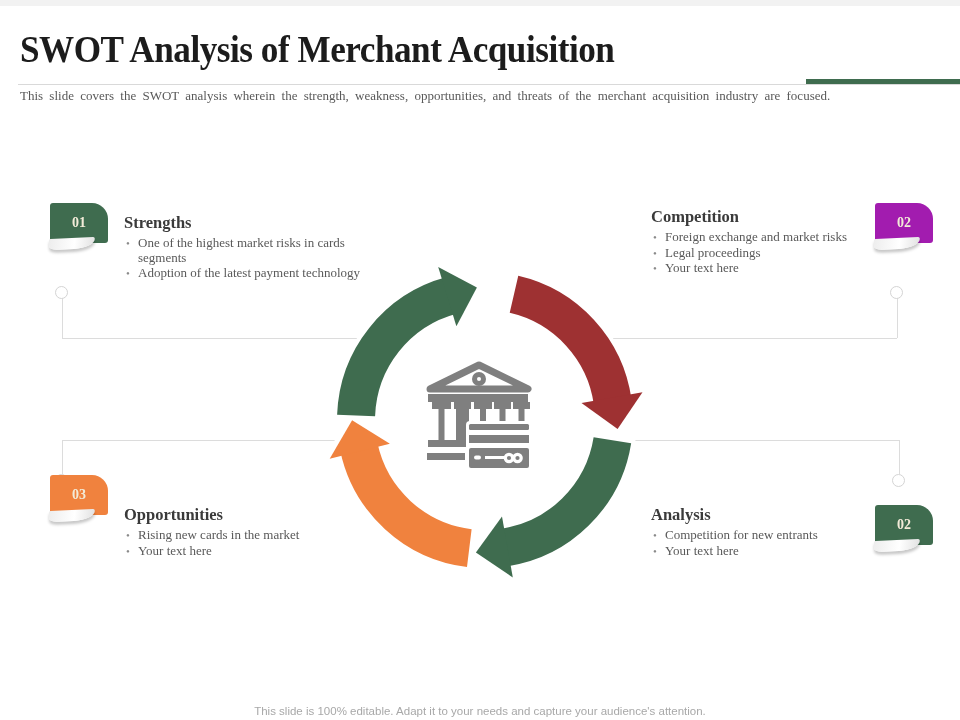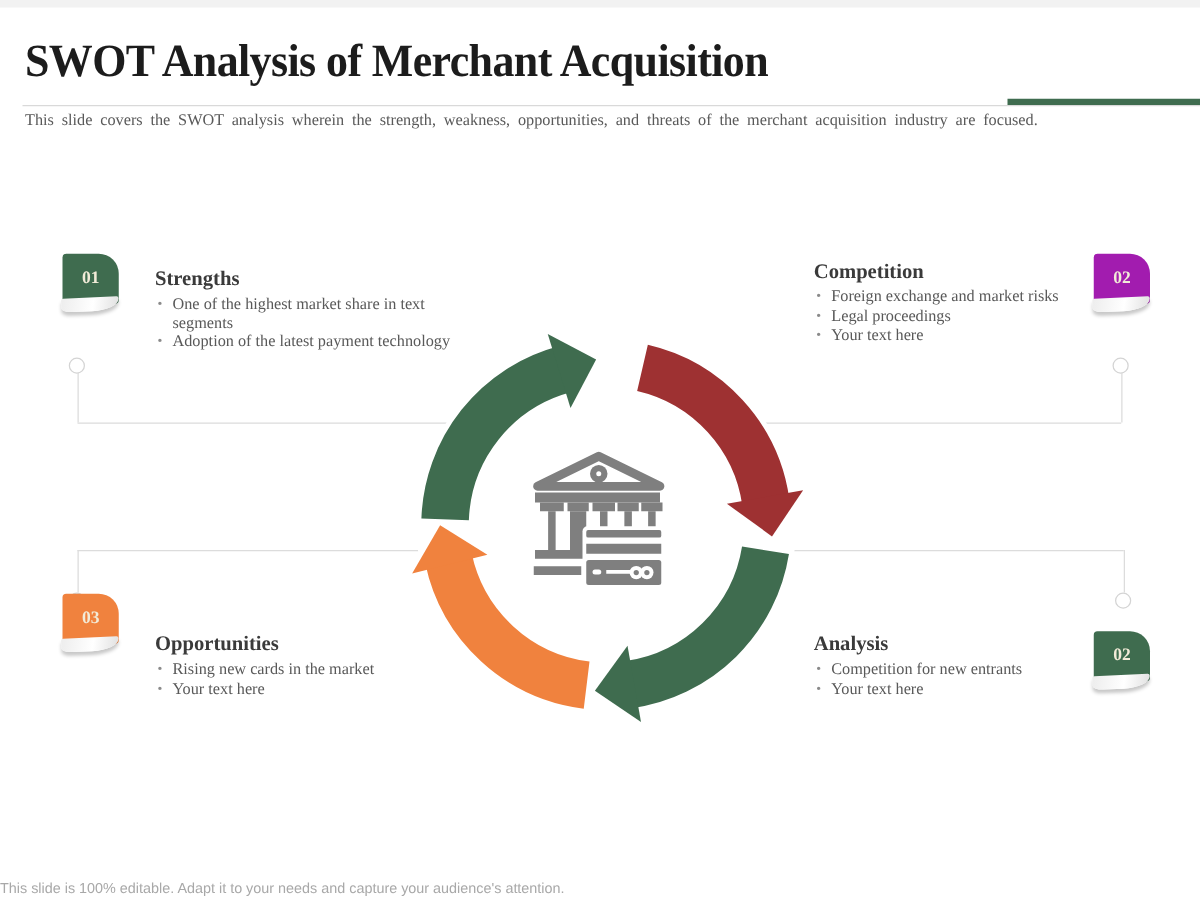--- a/index.html
+++ b/index.html
@@ -14,21 +14,21 @@
     transform:scaleX(.95);transform-origin:left center;white-space:nowrap;
   }
   .divider{position:absolute;left:18px;top:84px;right:0;height:1px;background:#d9d9d9;}
   .divider-accent{position:absolute;right:0;top:79px;width:154px;height:5px;background:var(--green,#3F6C4F);}
   .subtitle{
     position:absolute;left:20px;top:88px;width:860px;margin:0;
     font-size:13px;color:#595959;word-spacing:3px;
   }
   
   .badge{
-    position:absolute;width:45px;height:40px;border-radius:3px 16px 3px 3px;
+    position:absolute;width:58px;height:40px;border-radius:3px 16px 3px 3px;
     display:flex;align-items:center;justify-content:center;
     font-size:14px;font-weight:bold;color:var(--badge_text,#F2EBD8);z-index:3;
   }
   .badge::after{
     content:"";position:absolute;left:-1px;bottom:-6px;width:46px;height:11px;
     background:linear-gradient(100deg,#ededed 0%,#ffffff 55%,#e0e0e0 100%);
     border-radius:2px 2px 55% 10px / 2px 2px 100% 35%;
     transform:rotate(-2.5deg);box-shadow:0 3px 3px rgba(0,0,0,.22);
   }
   
@@ -44,21 +44,21 @@
   .q-right{width:240px;}
   
   .hline{position:absolute;height:1px;background:#dcdcdc;z-index:0;}
   .vstem{position:absolute;width:1px;background:#dcdcdc;z-index:0;}
   .pin{
     position:absolute;width:13px;height:13px;border:1px solid #d4d4d4;border-radius:50%;
     background:#fff;box-sizing:border-box;z-index:1;
   }
   .cycle{position:absolute;left:325px;top:260px;width:320px;height:320px;z-index:2;}
   .footer{
-    position:absolute;left:0;bottom:3px;width:100%;text-align:left;
+    position:absolute;left:0;bottom:3px;width:100%;text-align:center;
     font-family:"Liberation Sans", sans-serif;font-size:11.5px;color:#a8a8a8;
   }
 </style>
 </head>
 <body>
 
 <div class="slide">
 
   <div class="top-strip"></div>
 
@@ -78,21 +78,21 @@
   <div class="pin" style="left:55px;top:474px;"></div>
   <div class="vstem" style="left:899px;top:440px;height:34px;"></div>
   <div class="pin" style="left:892px;top:474px;"></div>
 
   <div class="badge" style="left: 50px; top: 203px; background: rgb(63, 108, 79);">
     <span>01</span>
   </div>
   <div class="qtext q-left" style="left:108px;top:213px;">
     <h2 class="qtitle">Strengths</h2>
     <ul class="qlist">
-      <li>One of the highest market share in text segments</li>
+      <li>One of the highest market risks in cards segments</li>
       <li>Adoption of the latest payment technology</li>
     </ul>
   </div>
 
   <div class="qtext q-right" style="left:635px;top:207px;">
     <h2 class="qtitle">Competition</h2>
     <ul class="qlist">
       <li>Foreign exchange and market risks</li>
       <li>Legal proceedings</li>
       <li>Your text here</li>

